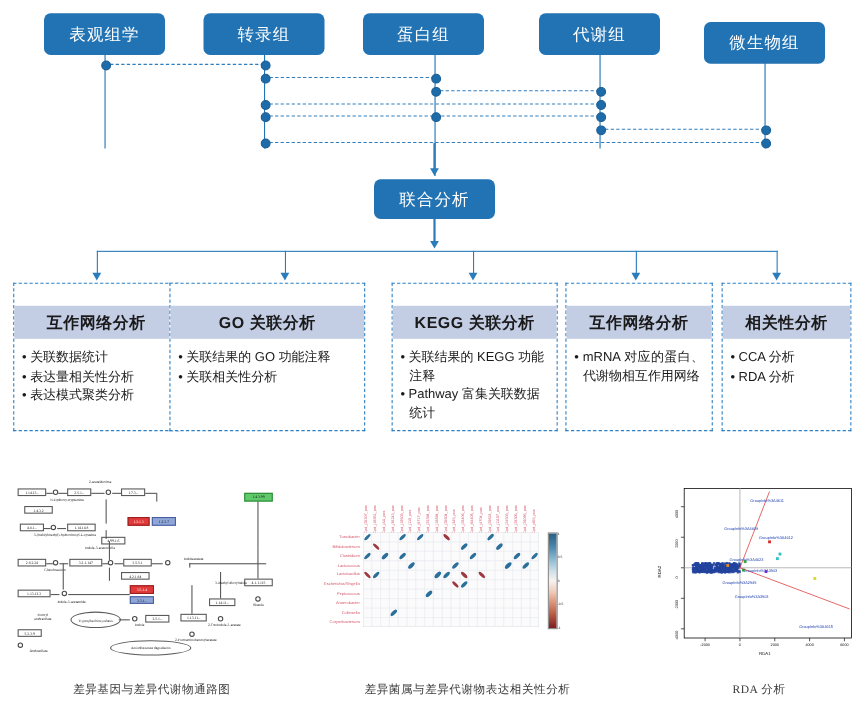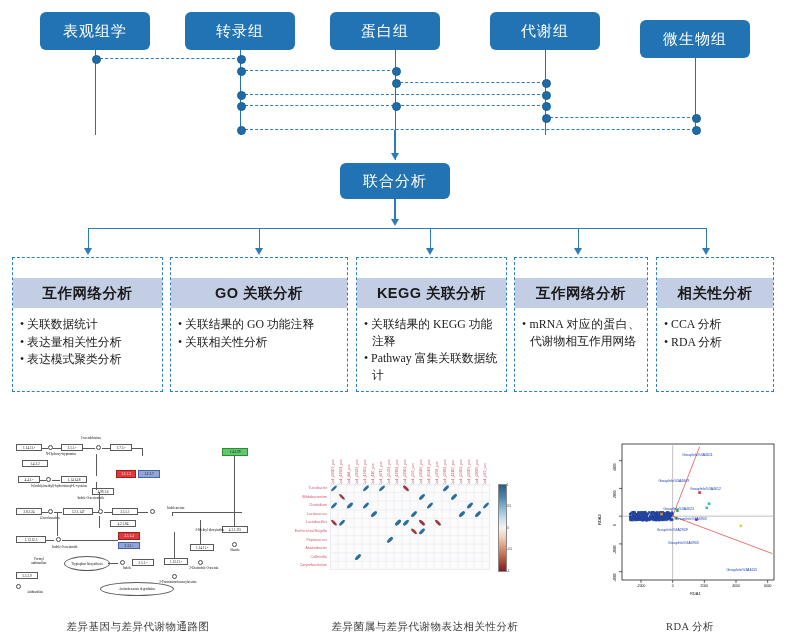--- a/index.html
+++ b/index.html
@@ -42,21 +42,21 @@
     position:absolute;top:257px;height:135px;
     border:1.5px dashed #2f7fc1;background:#ffffff;box-sizing:border-box;
   }
   .card-head{
     position:absolute;left:0;right:0;top:20px;height:30px;
     background:#c3cde4;display:flex;align-items:center;justify-content:center;
     font-size:14.5px;font-weight:bold;color:#1a1a1a;letter-spacing:0.5px;
   }
   .card-body{
     position:absolute;left:0;right:0;top:56px;bottom:4px;
-    padding:2px 7px 0 7px;box-sizing:border-box;font-family:Liberation Serif, serif;
+    padding:2px 7px 0 7px;box-sizing:border-box;
   }
   .bullet{
     font-size:11.8px;line-height:16.5px;color:#1a1a1a;
     margin:0 0 1px 0;text-indent:-8px;padding-left:8px;
   }
   .bullet.just{text-align:justify;text-align-last:left;}
 
   
   .figpanel{position:absolute;}
   .figcap{
@@ -183,21 +183,21 @@
 
     <div class="card" style="left:12px;width:151px;">
       <div class="card-head">互作网络分析</div>
       <div class="card-body">
         <div class="bullet">• 关联数据统计</div>
         <div class="bullet">• 表达量相关性分析</div>
         <div class="bullet">• 表达模式聚类分析</div>
       </div>
     </div>
 
-    <div class="card" style="left:170px;width:178px;">
+    <div class="card" style="left:154px;width:178px;">
       <div class="card-head">GO 关联分析</div>
       <div class="card-body">
         <div class="bullet">• 关联结果的 GO 功能注释</div>
         <div class="bullet">• 关联相关性分析</div>
       </div>
     </div>
 
     <div class="card" style="left:356px;width:151px;">
       <div class="card-head">KEGG 关联分析</div>
       <div class="card-body">

